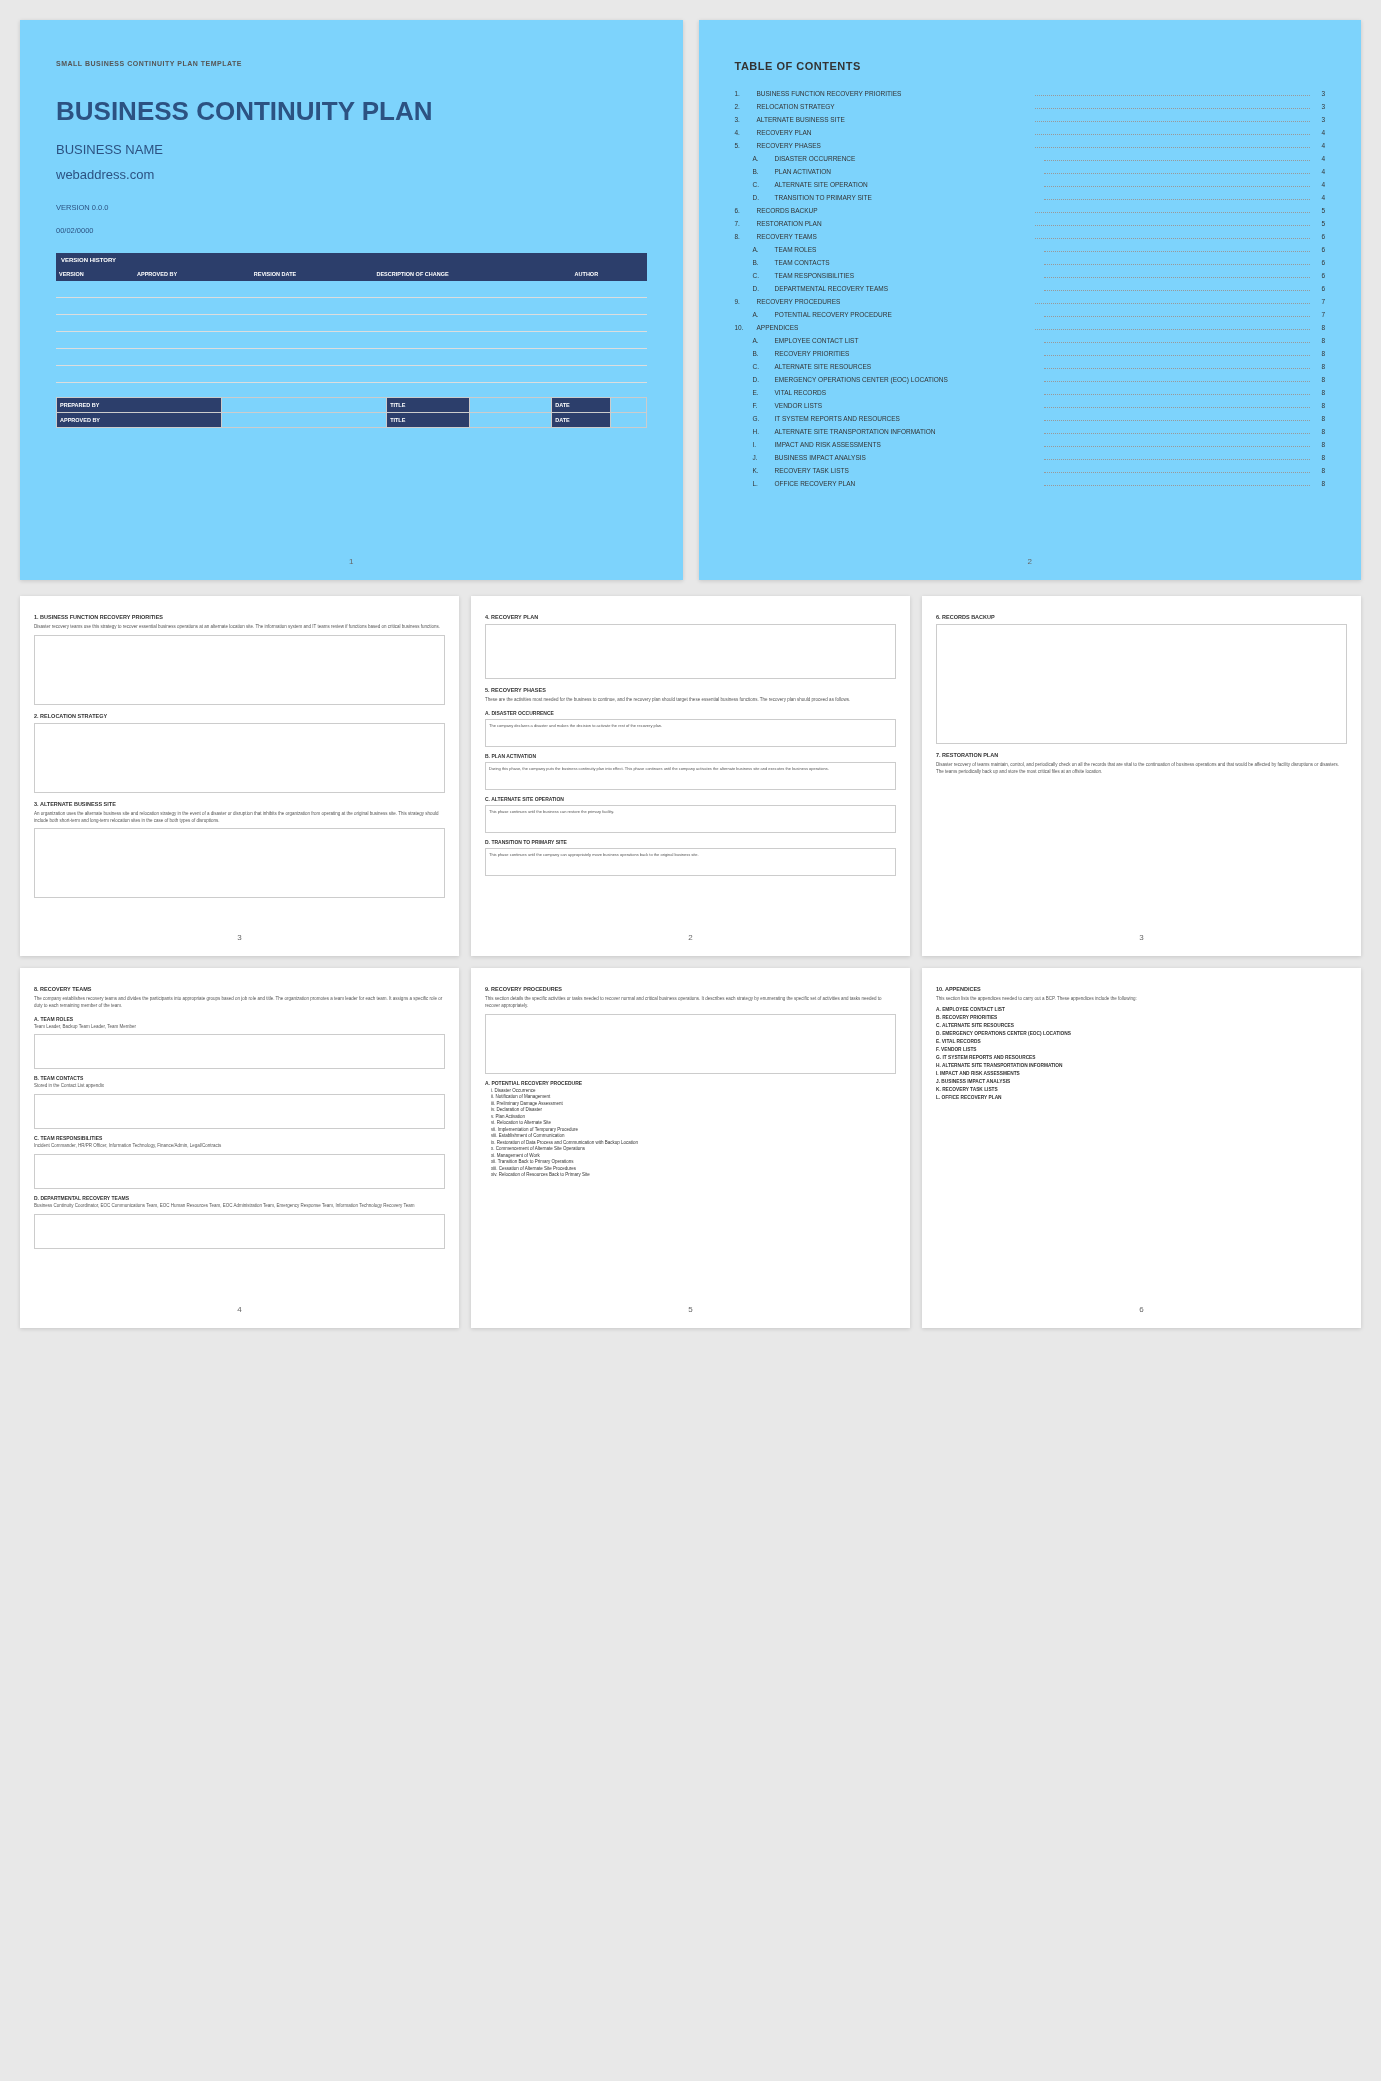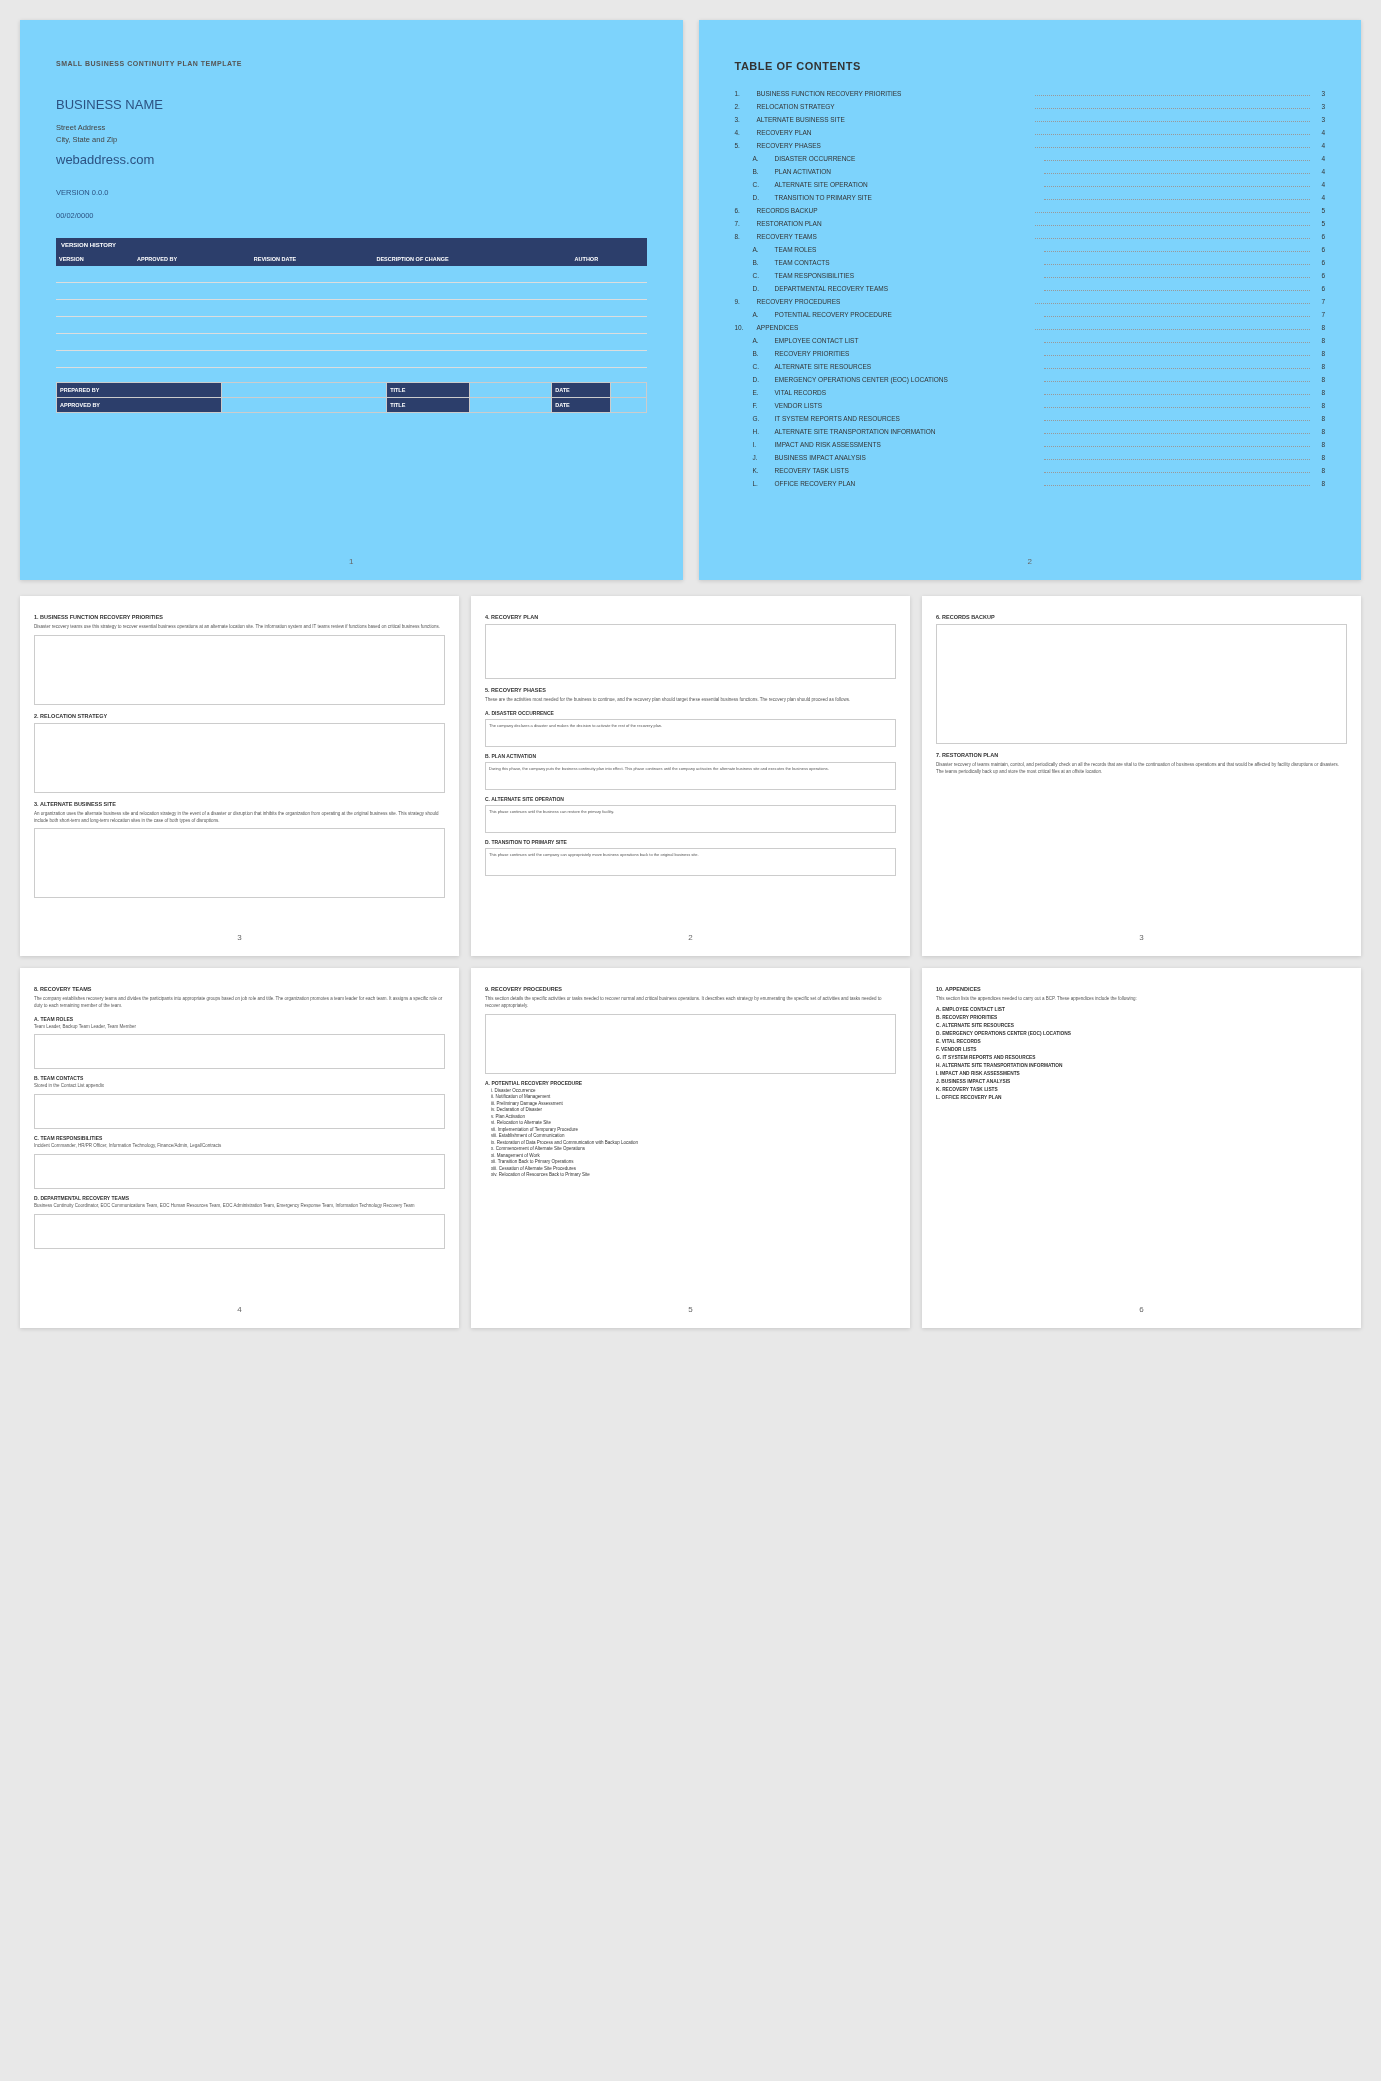--- a/index.html
+++ b/index.html
@@ -274,25 +274,22 @@
       line-height: 1.5;
     }
   </style>
 </head>
 <body>
 
 <div class="pages-grid">
 
   <div class="page">
     <div class="small-title">SMALL BUSINESS CONTINUITY PLAN TEMPLATE</div>
+    <div class="main-title">BUSINESS CONTINUITY PLAN</div>
     <div class="business-name">BUSINESS NAME</div>
-    <div class="address-block">
-      <span>Street Address</span><br>
-      <span>City, State and Zip</span>
-    </div>
     <div class="website">webaddress.com</div>
     <div class="version">VERSION 0.0.0</div>
     <div class="date-field">00/02/0000</div>
 
     <table class="version-history-table">
       <thead>
         <tr>
           <th colspan="5" style="background:#2c3e6b;color:#fff;font-size:6px;padding:4px 5px;text-align:left;">VERSION HISTORY</th>
         </tr>
         <tr>

